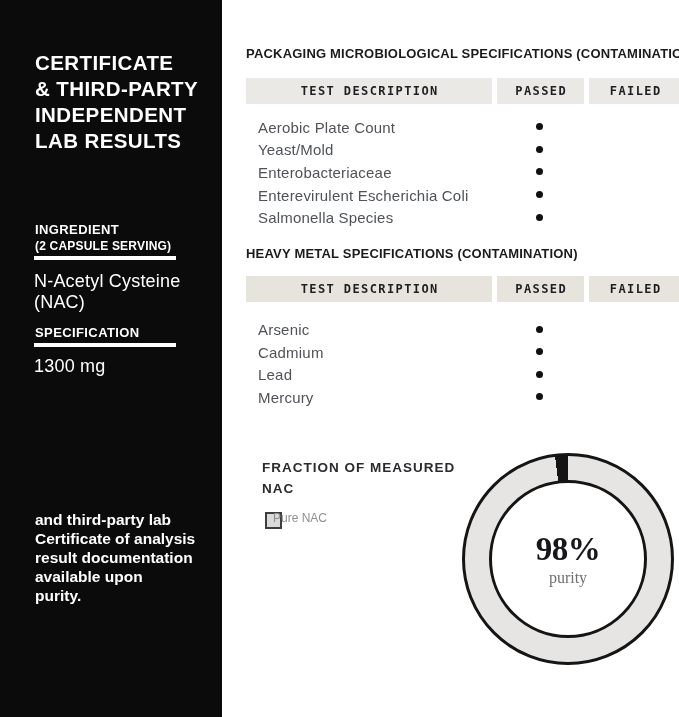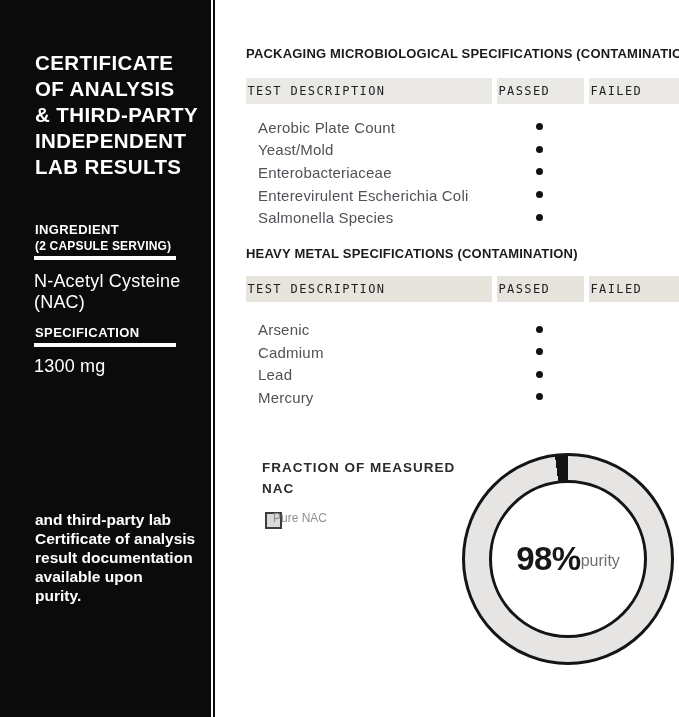--- a/index.html
+++ b/index.html
@@ -1,35 +1,35 @@
 <!DOCTYPE html>
 <html><head>
 <meta charset="utf-8">
 <style>
   html,body{margin:0;padding:0;background:#ffffff;}
   .page{position:relative;width:679px;height:717px;background:#ffffff;overflow:hidden;
         font-family:"Liberation Sans", sans-serif;}
 
   
-  .sidebar{position:absolute;left:0;top:0;width:211px;height:717px;background:#0b0b0b;color:#ffffff;}
+  .sidebar{position:absolute;left:0;top:0;width:211px;height:717px;background:#0b0b0b;color:#ffffff;padding-left:11px;}
   .sidebar-divider{position:absolute;left:213px;top:0;width:2px;height:717px;background:#0b0b0b;}
   .sb-title{position:absolute;left:35px;top:50px;font-size:20.5px;font-weight:bold;
             line-height:26px;letter-spacing:.4px;}
   .sb-label{position:absolute;left:35px;font-size:13px;font-weight:bold;letter-spacing:.4px;line-height:16px;}
   .sb-sublabel{position:absolute;left:35px;font-size:12px;font-weight:bold;letter-spacing:.2px;}
   .sb-rule{position:absolute;left:34px;width:142px;height:4px;background:#ffffff;}
   .sb-value{position:absolute;left:34px;font-size:18px;font-weight:normal;letter-spacing:.2px;}
   .sb-footnote{position:absolute;left:35px;top:510px;font-size:15.5px;font-weight:bold;line-height:19px;}
 
   
   .tbl-title{position:absolute;left:246px;white-space:nowrap;font-size:13px;font-weight:bold;
              letter-spacing:.2px;color:#1b1b1d;}
   .tbl-head{position:absolute;left:246px;width:427px;height:26px;}
-  .th{position:absolute;top:0;height:26px;line-height:26px;
-      font-family:"DejaVu Sans Mono", monospace;font-weight:normal;font-size:12px;
+  .th{position:absolute;top:0;height:26px;line-height:26px;text-align:center;
+      font-family:"DejaVu Sans Mono", monospace;font-weight:bold;font-size:12px;
       letter-spacing:1.4px;text-indent:1.4px;color:#1f1f22;}
   .th-desc{left:0;width:246px;}
   .th-pass{left:251px;width:87px;}
   .th-fail{left:343px;width:92px;}
   .t1 .th{background:#eae9e6;}
   .t2 .th{background:#e7e4dd;}
   .trow{position:absolute;left:246px;width:427px;height:23px;margin-top:6px;}
   .tlabel{position:absolute;left:12px;top:50%;transform:translateY(-50%);
           font-size:15px;color:#4f5257;letter-spacing:.2px;white-space:nowrap;}
   .dot{position:absolute;top:50%;margin-top:-3.5px;width:7px;height:7px;border-radius:50%;background:#111111;}
@@ -40,33 +40,32 @@
                   letter-spacing:1px;color:#2b2b2f;line-height:20.5px;}
   .legend{position:absolute;left:265px;top:511px;height:18px;}
   .legend-swatch{position:absolute;left:0;top:1px;width:13px;height:13px;background:#d9d9d9;
                  border:2px solid #3d3d3d;}
   .legend-label{position:absolute;left:8px;top:0;font-size:12px;color:#8f8f8f;white-space:nowrap;}
 
   .donut{position:absolute;left:462px;top:453px;width:212px;height:212px;border-radius:50%;
          border:3px solid #151515;box-sizing:border-box;}
   .donut-hole{position:absolute;left:50%;top:50%;width:158px;height:158px;margin:-79px 0 0 -79px;
               background:#ffffff;border:3px solid #151515;box-sizing:border-box;border-radius:50%;
-              display:flex;align-items:center;justify-content:center;}
+              display:flex;flex-direction:column;align-items:center;justify-content:center;font-family:Liberation Serif, serif;}
   .donut-value{font-size:33px;font-weight:bold;color:#17171a;letter-spacing:-.5px;line-height:34px;}
   .donut-sublabel{font-size:16px;color:#6f6f6f;margin-top:3px;}
 </style>
 </head>
 <body>
 
 <div class="page">
 
   <div class="sidebar">
     <div class="sb-title">
       <div>CERTIFICATE</div>
-      <div>OF ANALYSIS</div>
       <div>&amp; THIRD-PARTY</div>
       <div>INDEPENDENT</div>
       <div>LAB RESULTS</div>
     </div>
 
     <div class="sb-label" style="top:222px">INGREDIENT</div>
     <div class="sb-sublabel" style="top:239px">(2 CAPSULE SERVING)</div>
     <div class="sb-rule" style="top:256px"></div>
     <div class="sb-value" style="top:271px">N-Acetyl Cysteine (NAC)</div>
 

